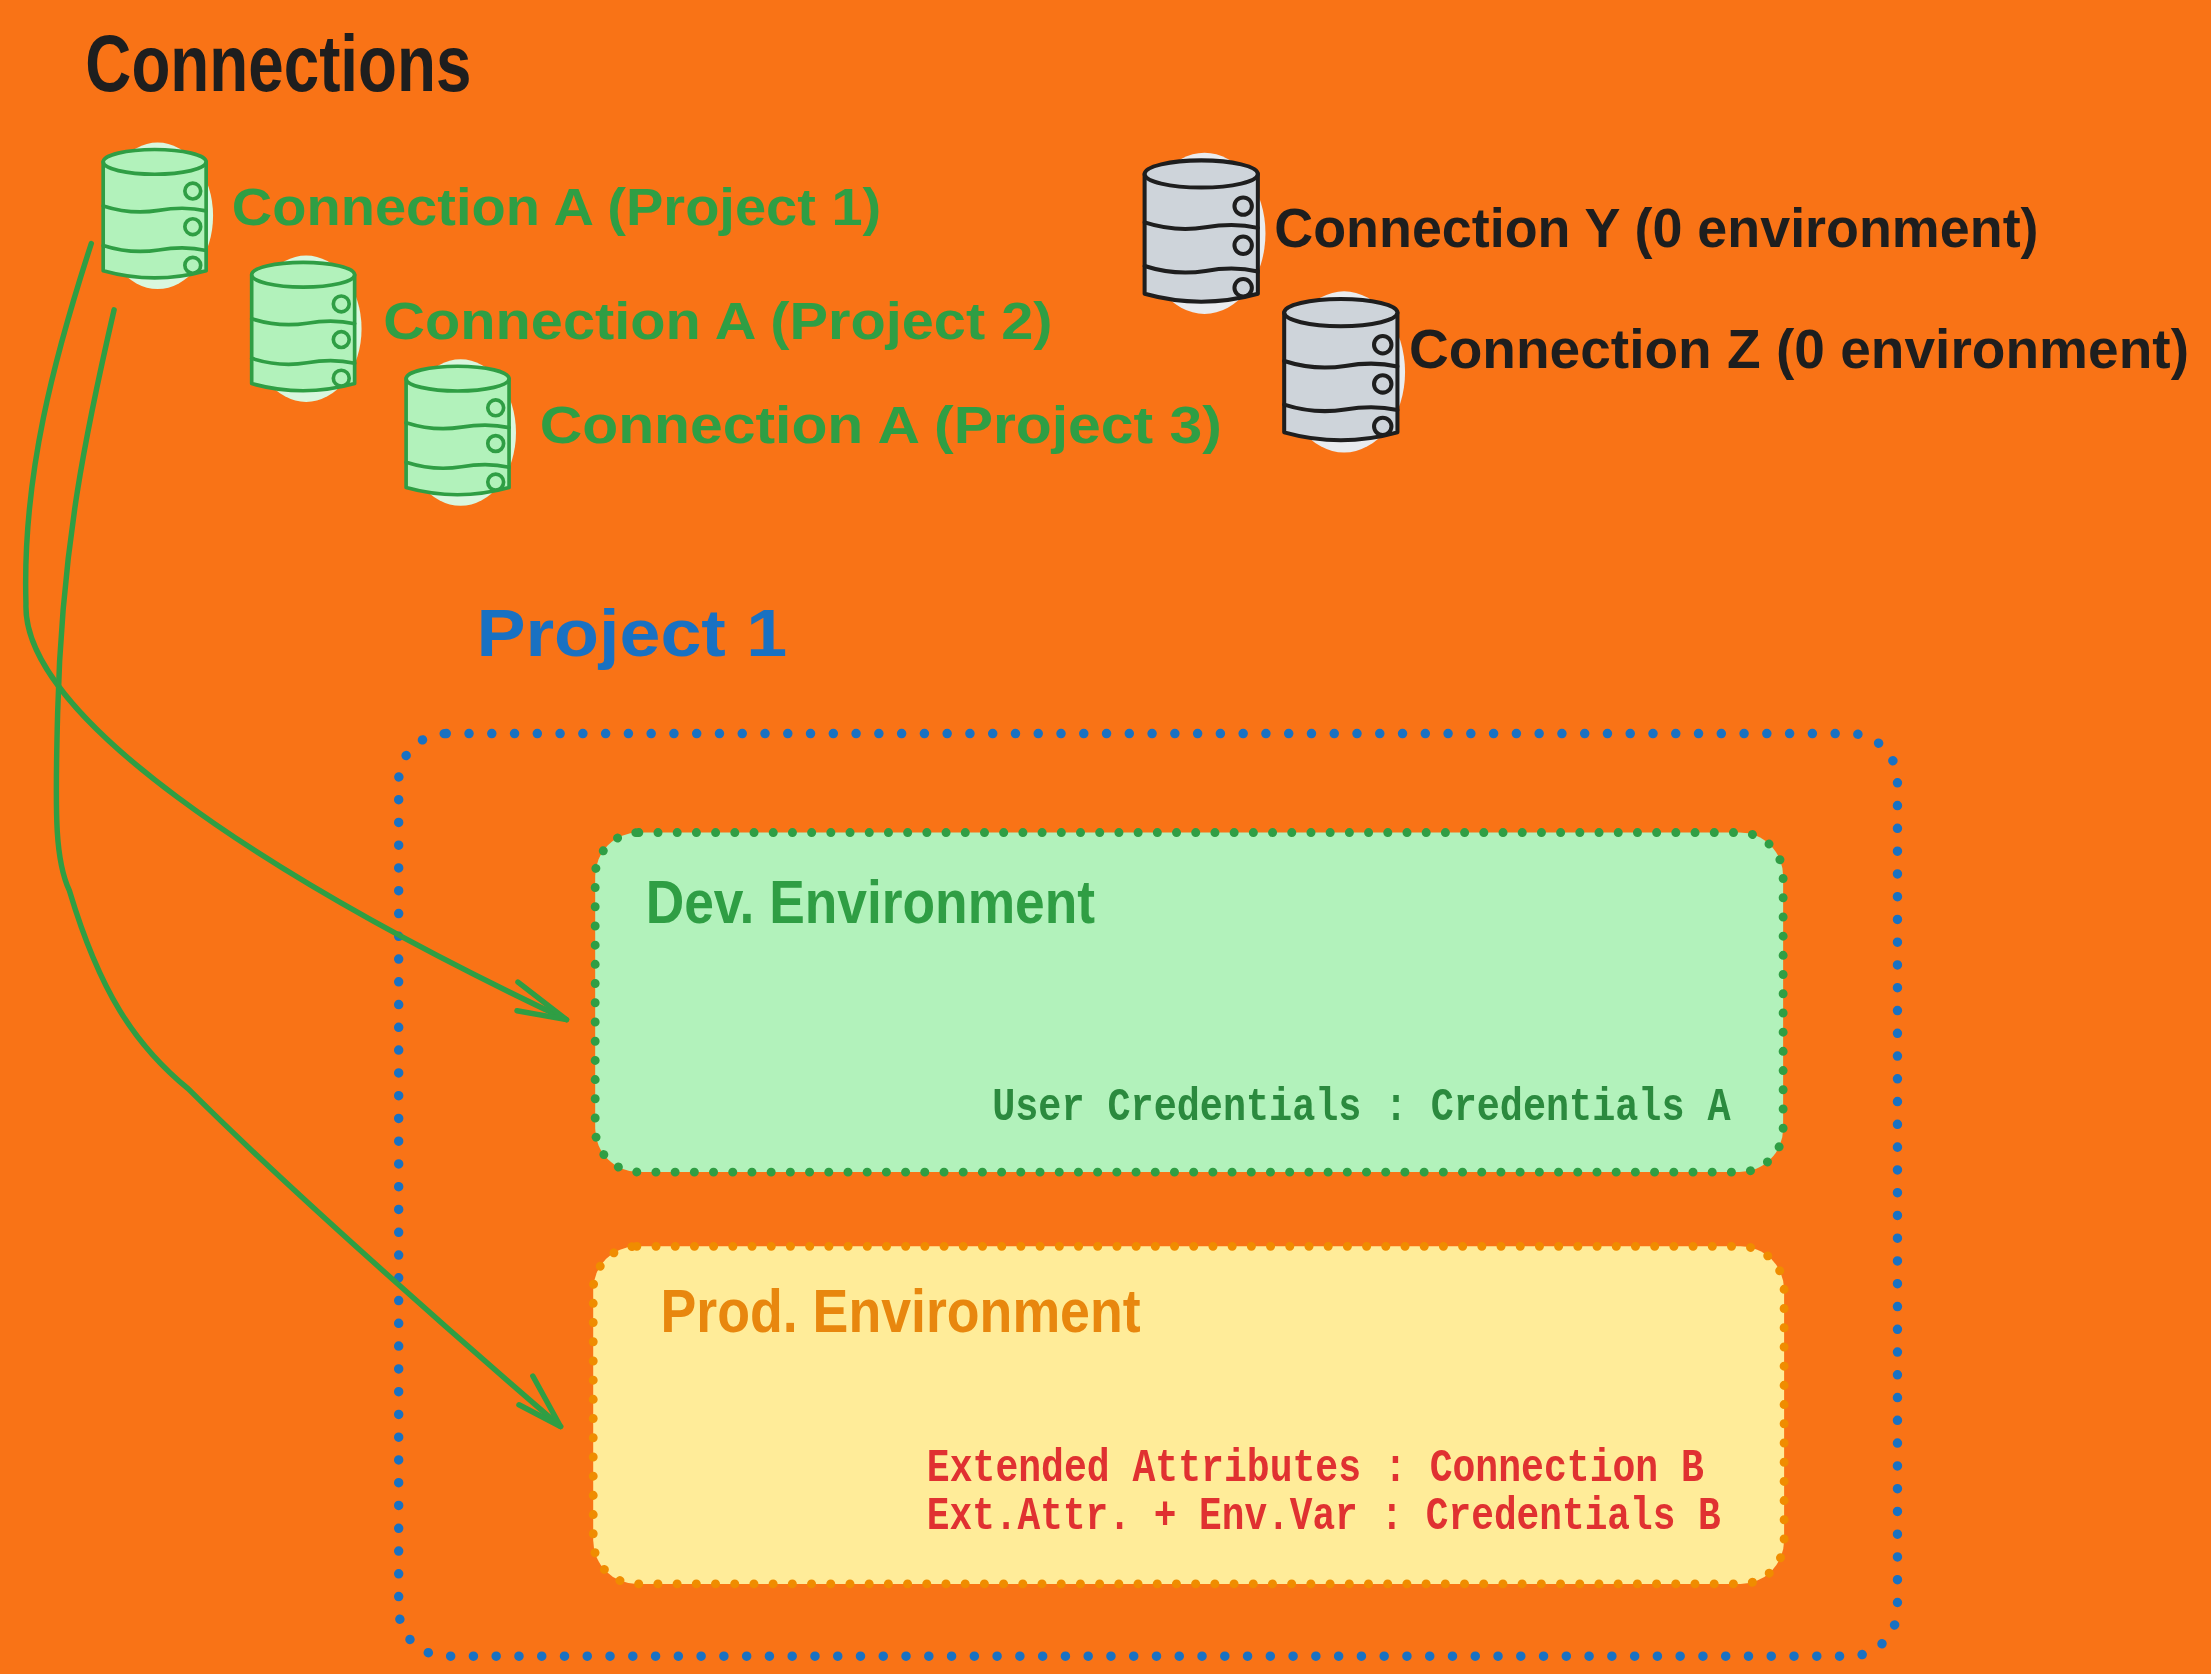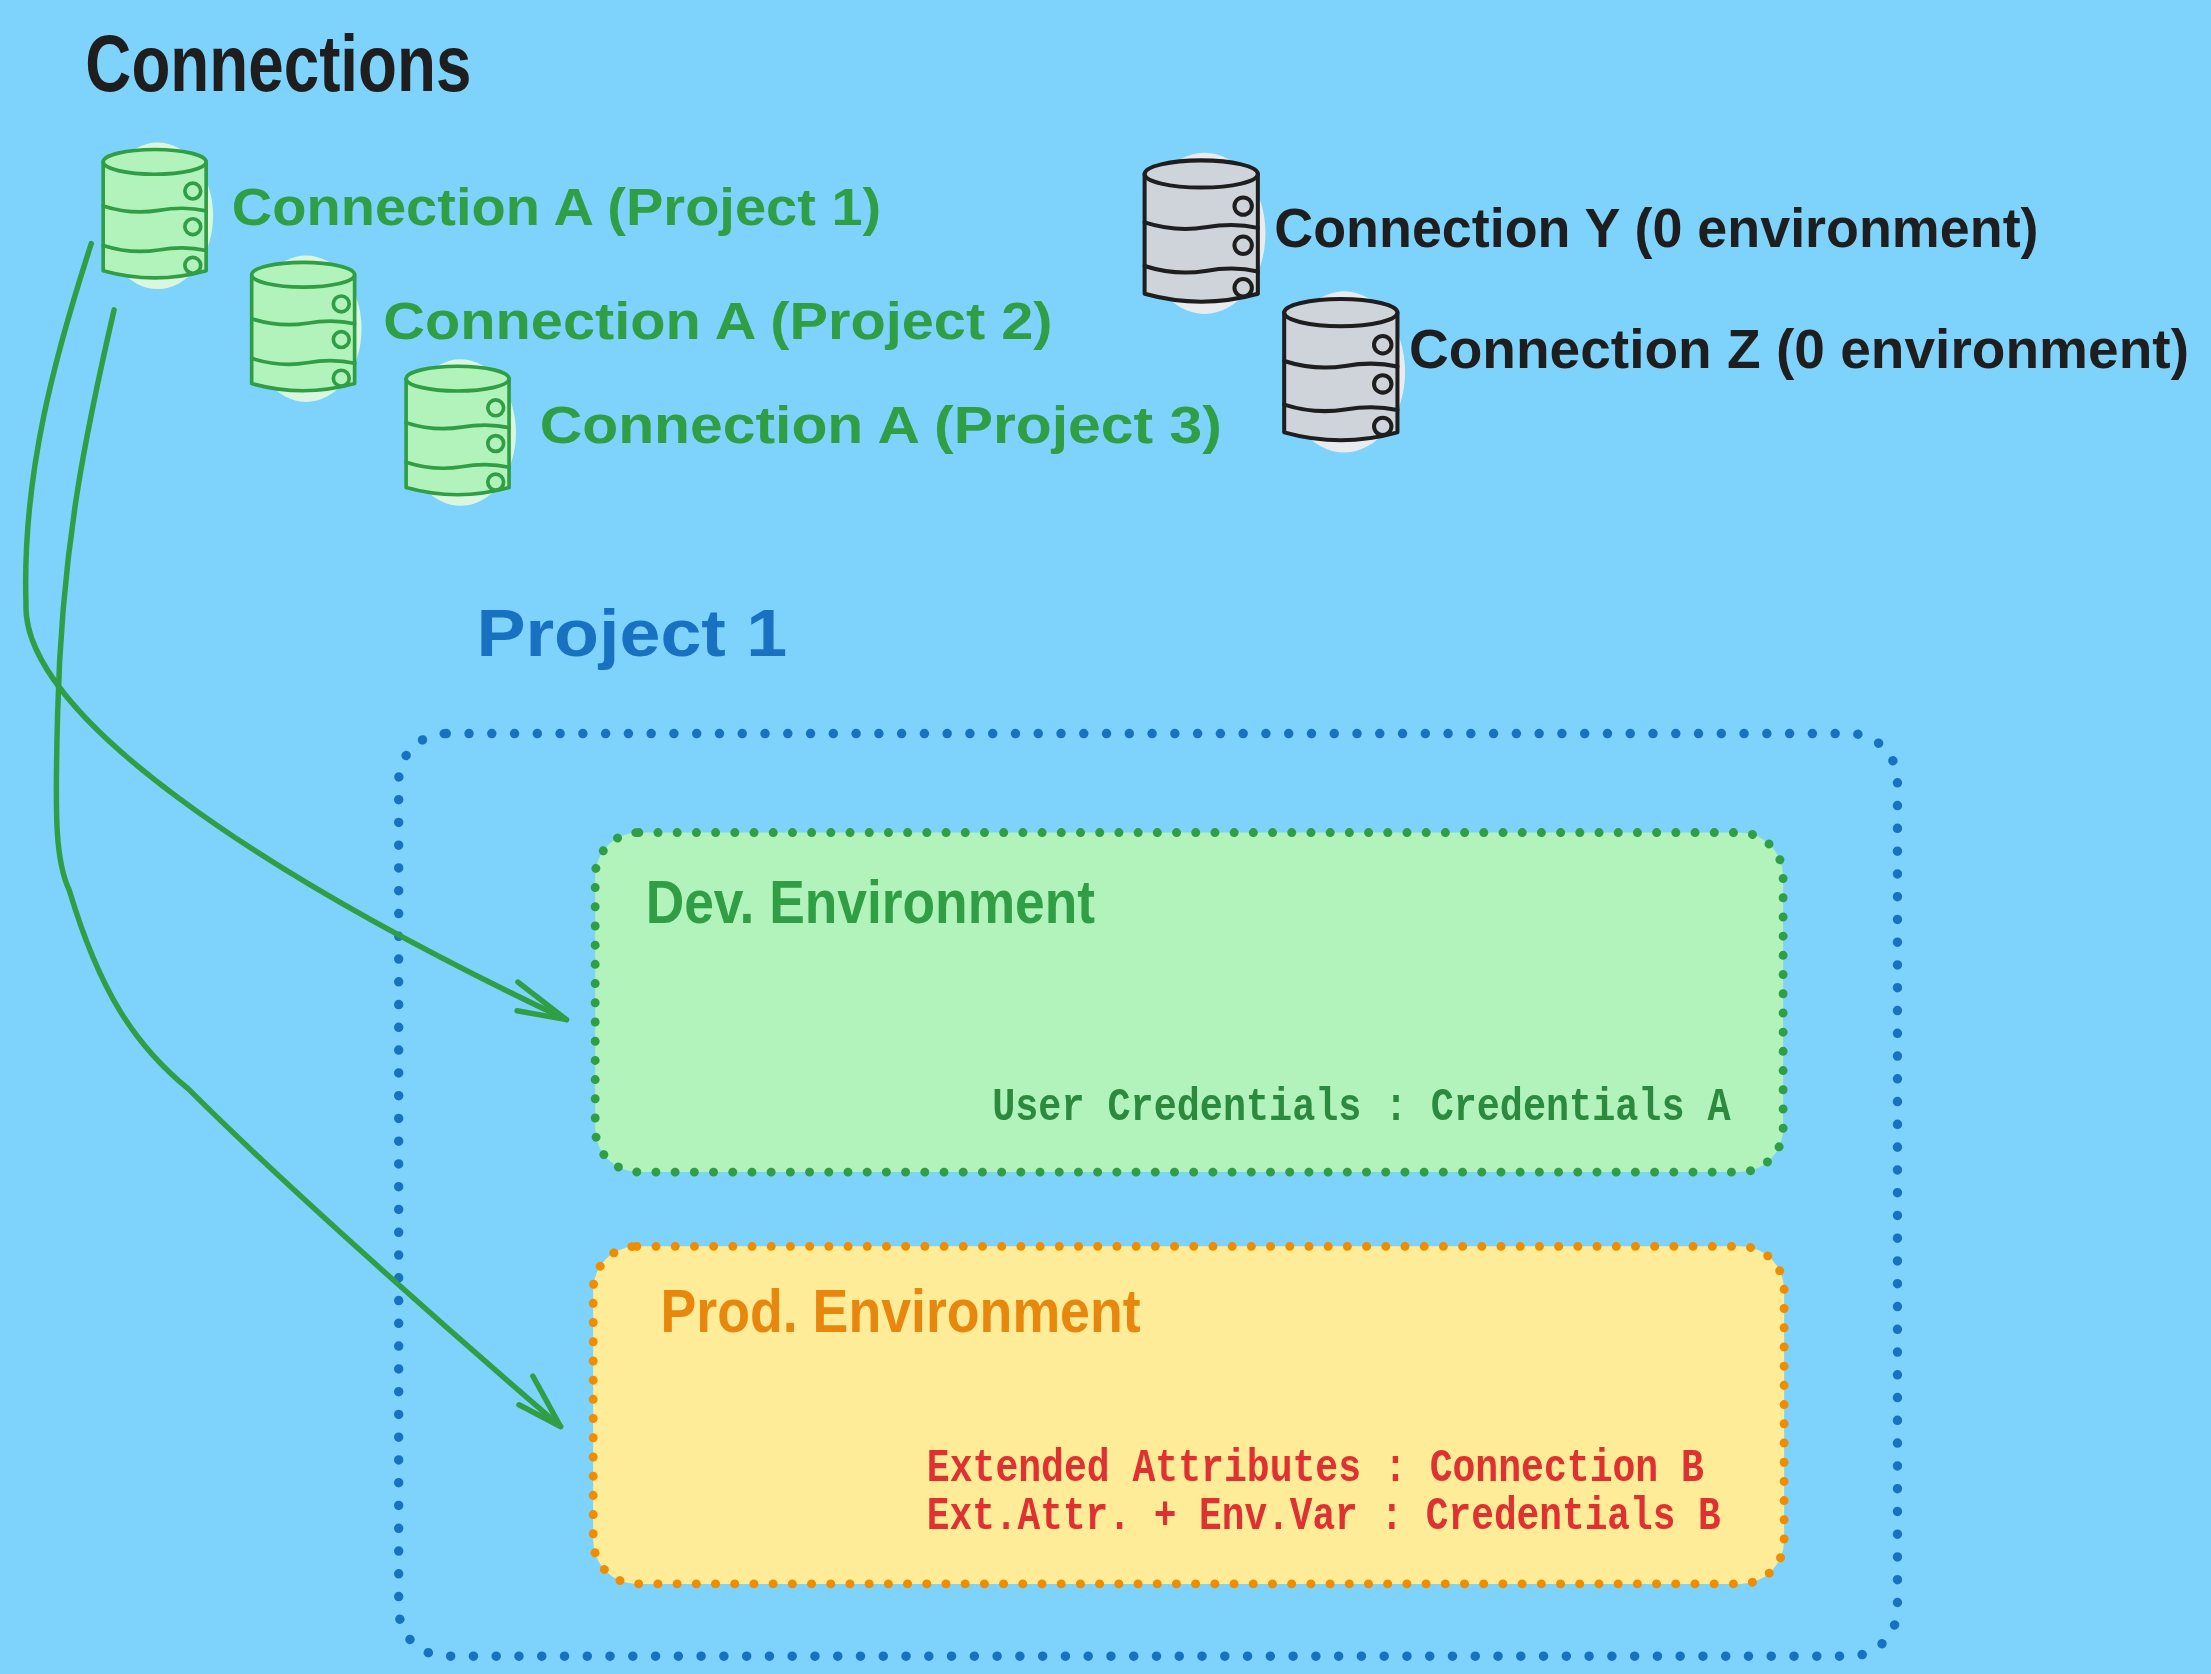--- a/index.html
+++ b/index.html
@@ -1,16 +1,16 @@
 <!DOCTYPE html>
 <html><head>
 <meta charset="utf-8">
 <style>
 html,body{margin:0;padding:0;background:#ffffff;}
-#canvas{position:relative;width:2212px;height:1674px;background:#7dd3fc;overflow:hidden;}
+#canvas{position:relative;width:2212px;height:1674px;background:#f97316;overflow:hidden;}
 text{font-family:"Liberation Sans",sans-serif;}
 .mono{font-family:"Liberation Mono",monospace;}
 </style>
 </head>
 <body>
 <div id="canvas">
 <svg width="2212" height="1674" viewBox="0 0 2234 1691" style="position:absolute;left:0;top:0">
   <defs>
     <g id="db" stroke-linecap="round" stroke-linejoin="round">
       <ellipse cx="55" cy="67" rx="56" ry="74" fill="var(--h)" stroke="none"></ellipse>

